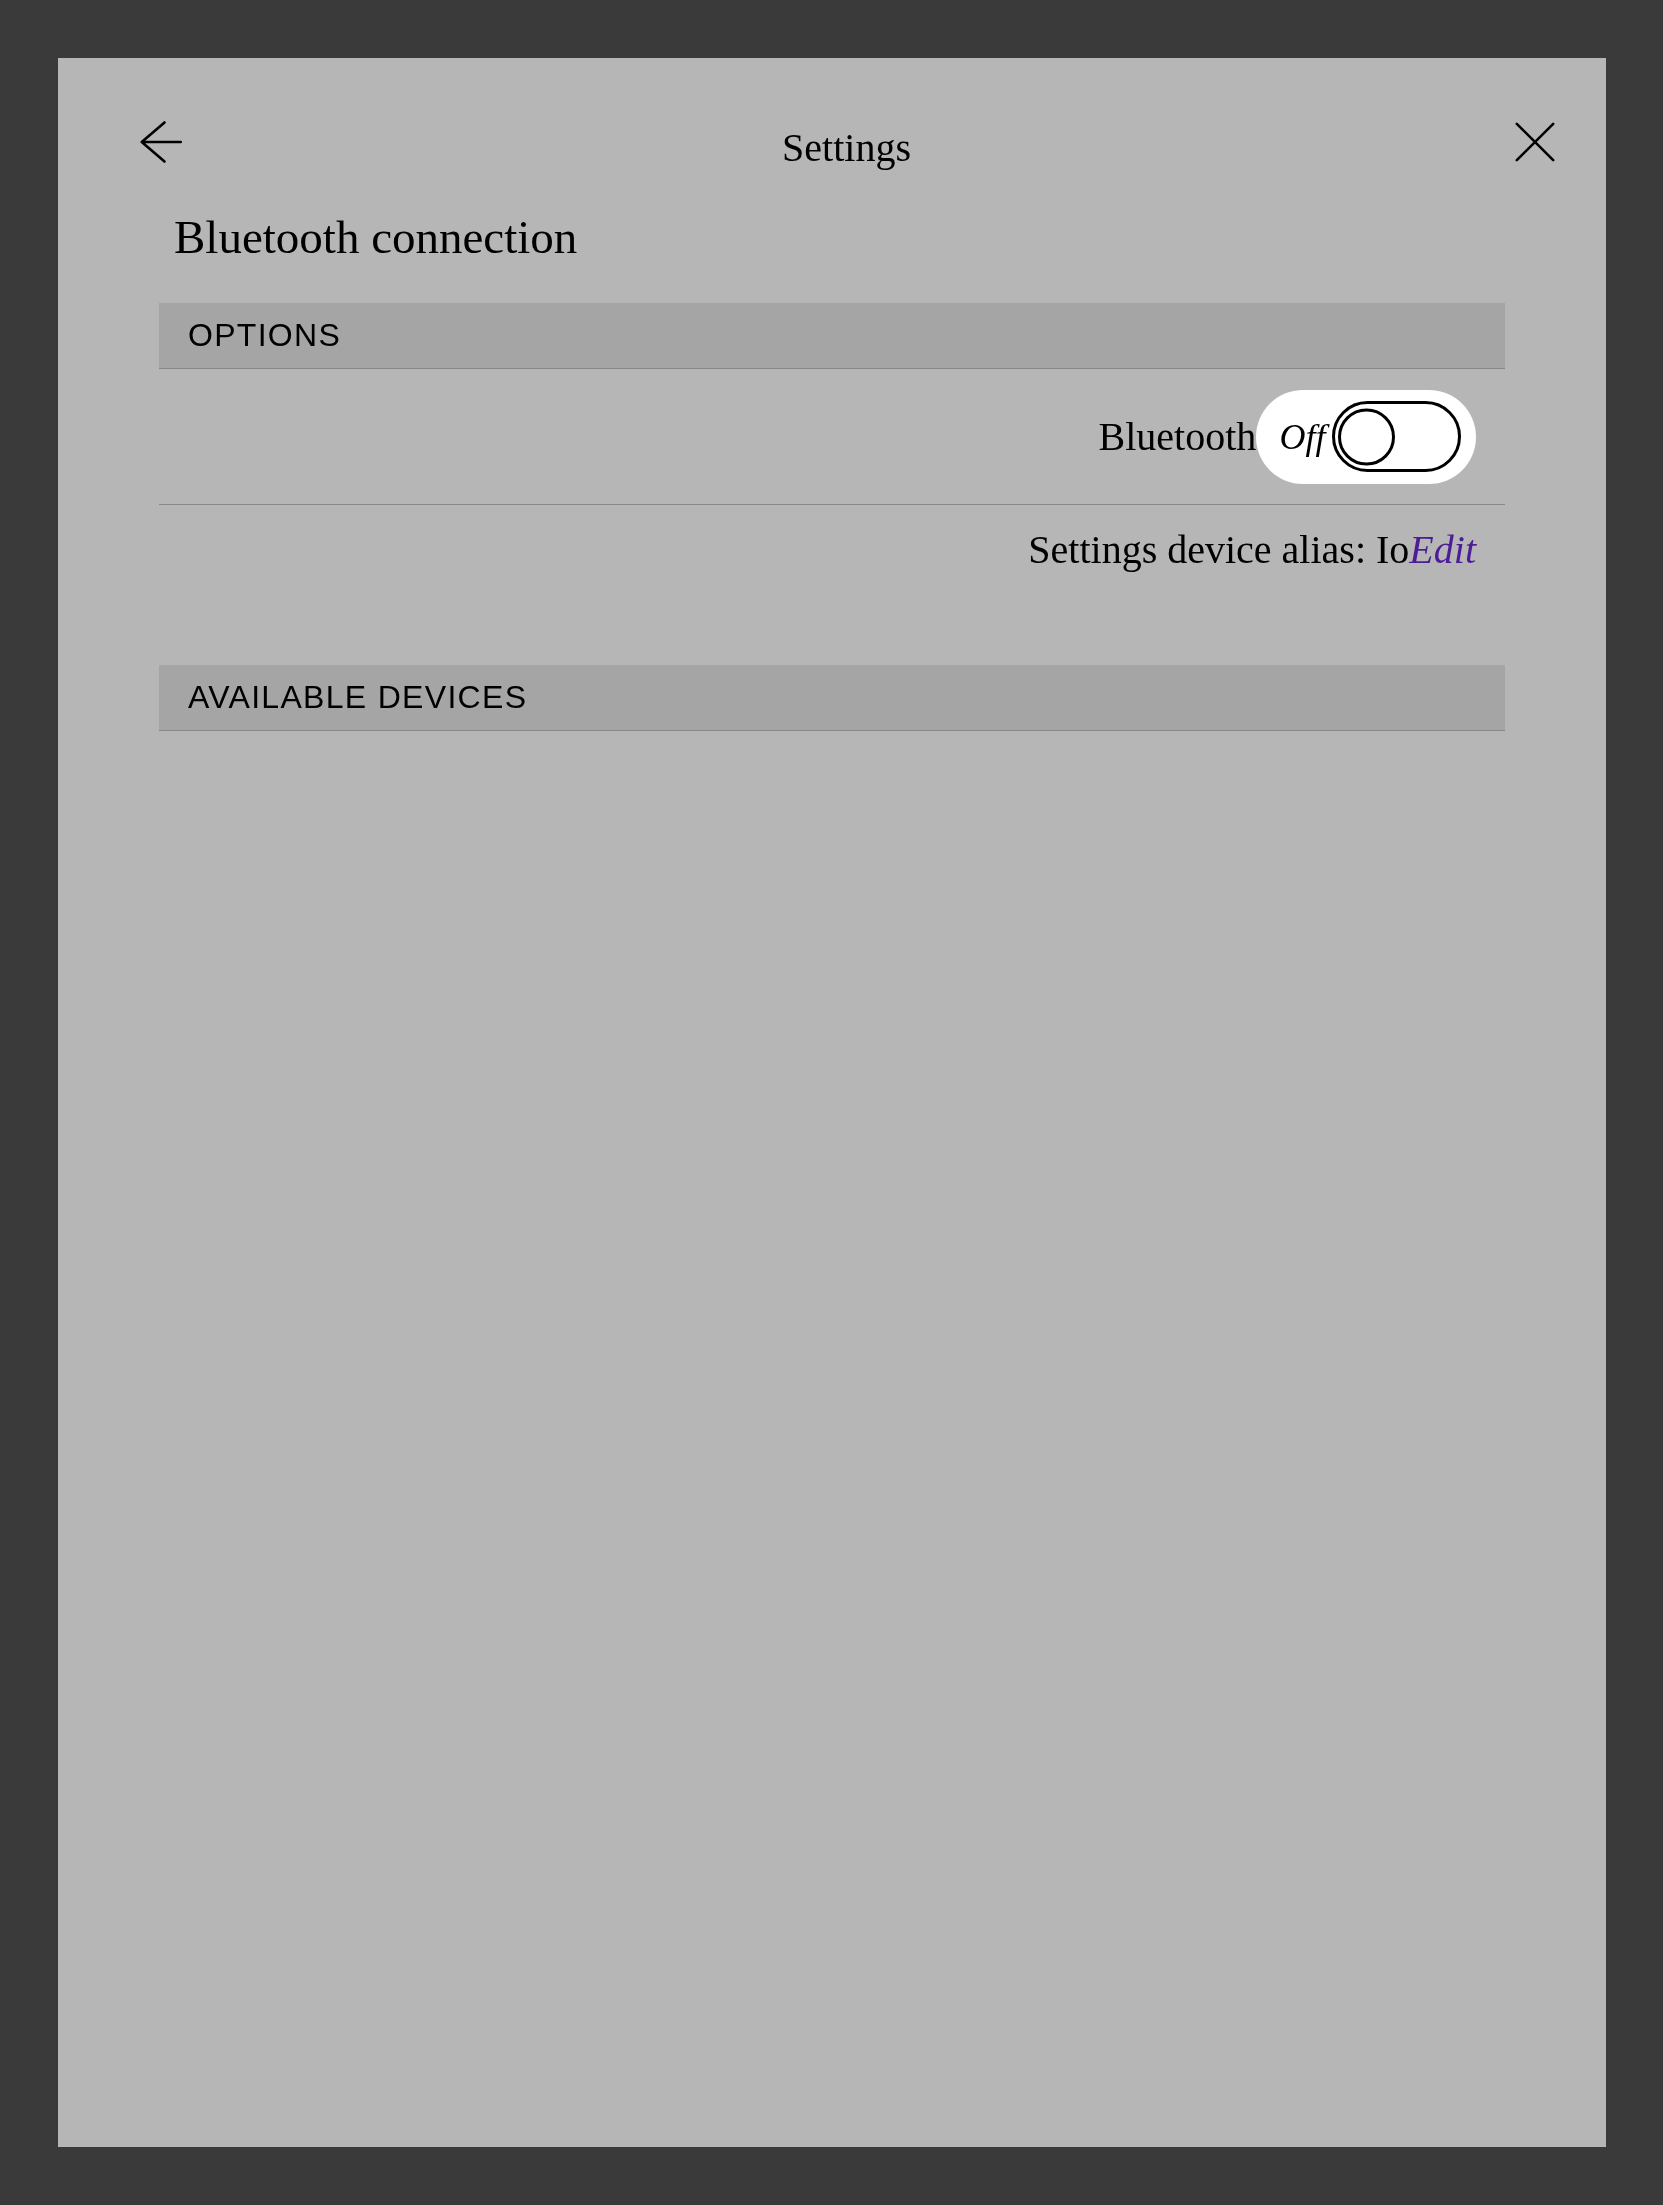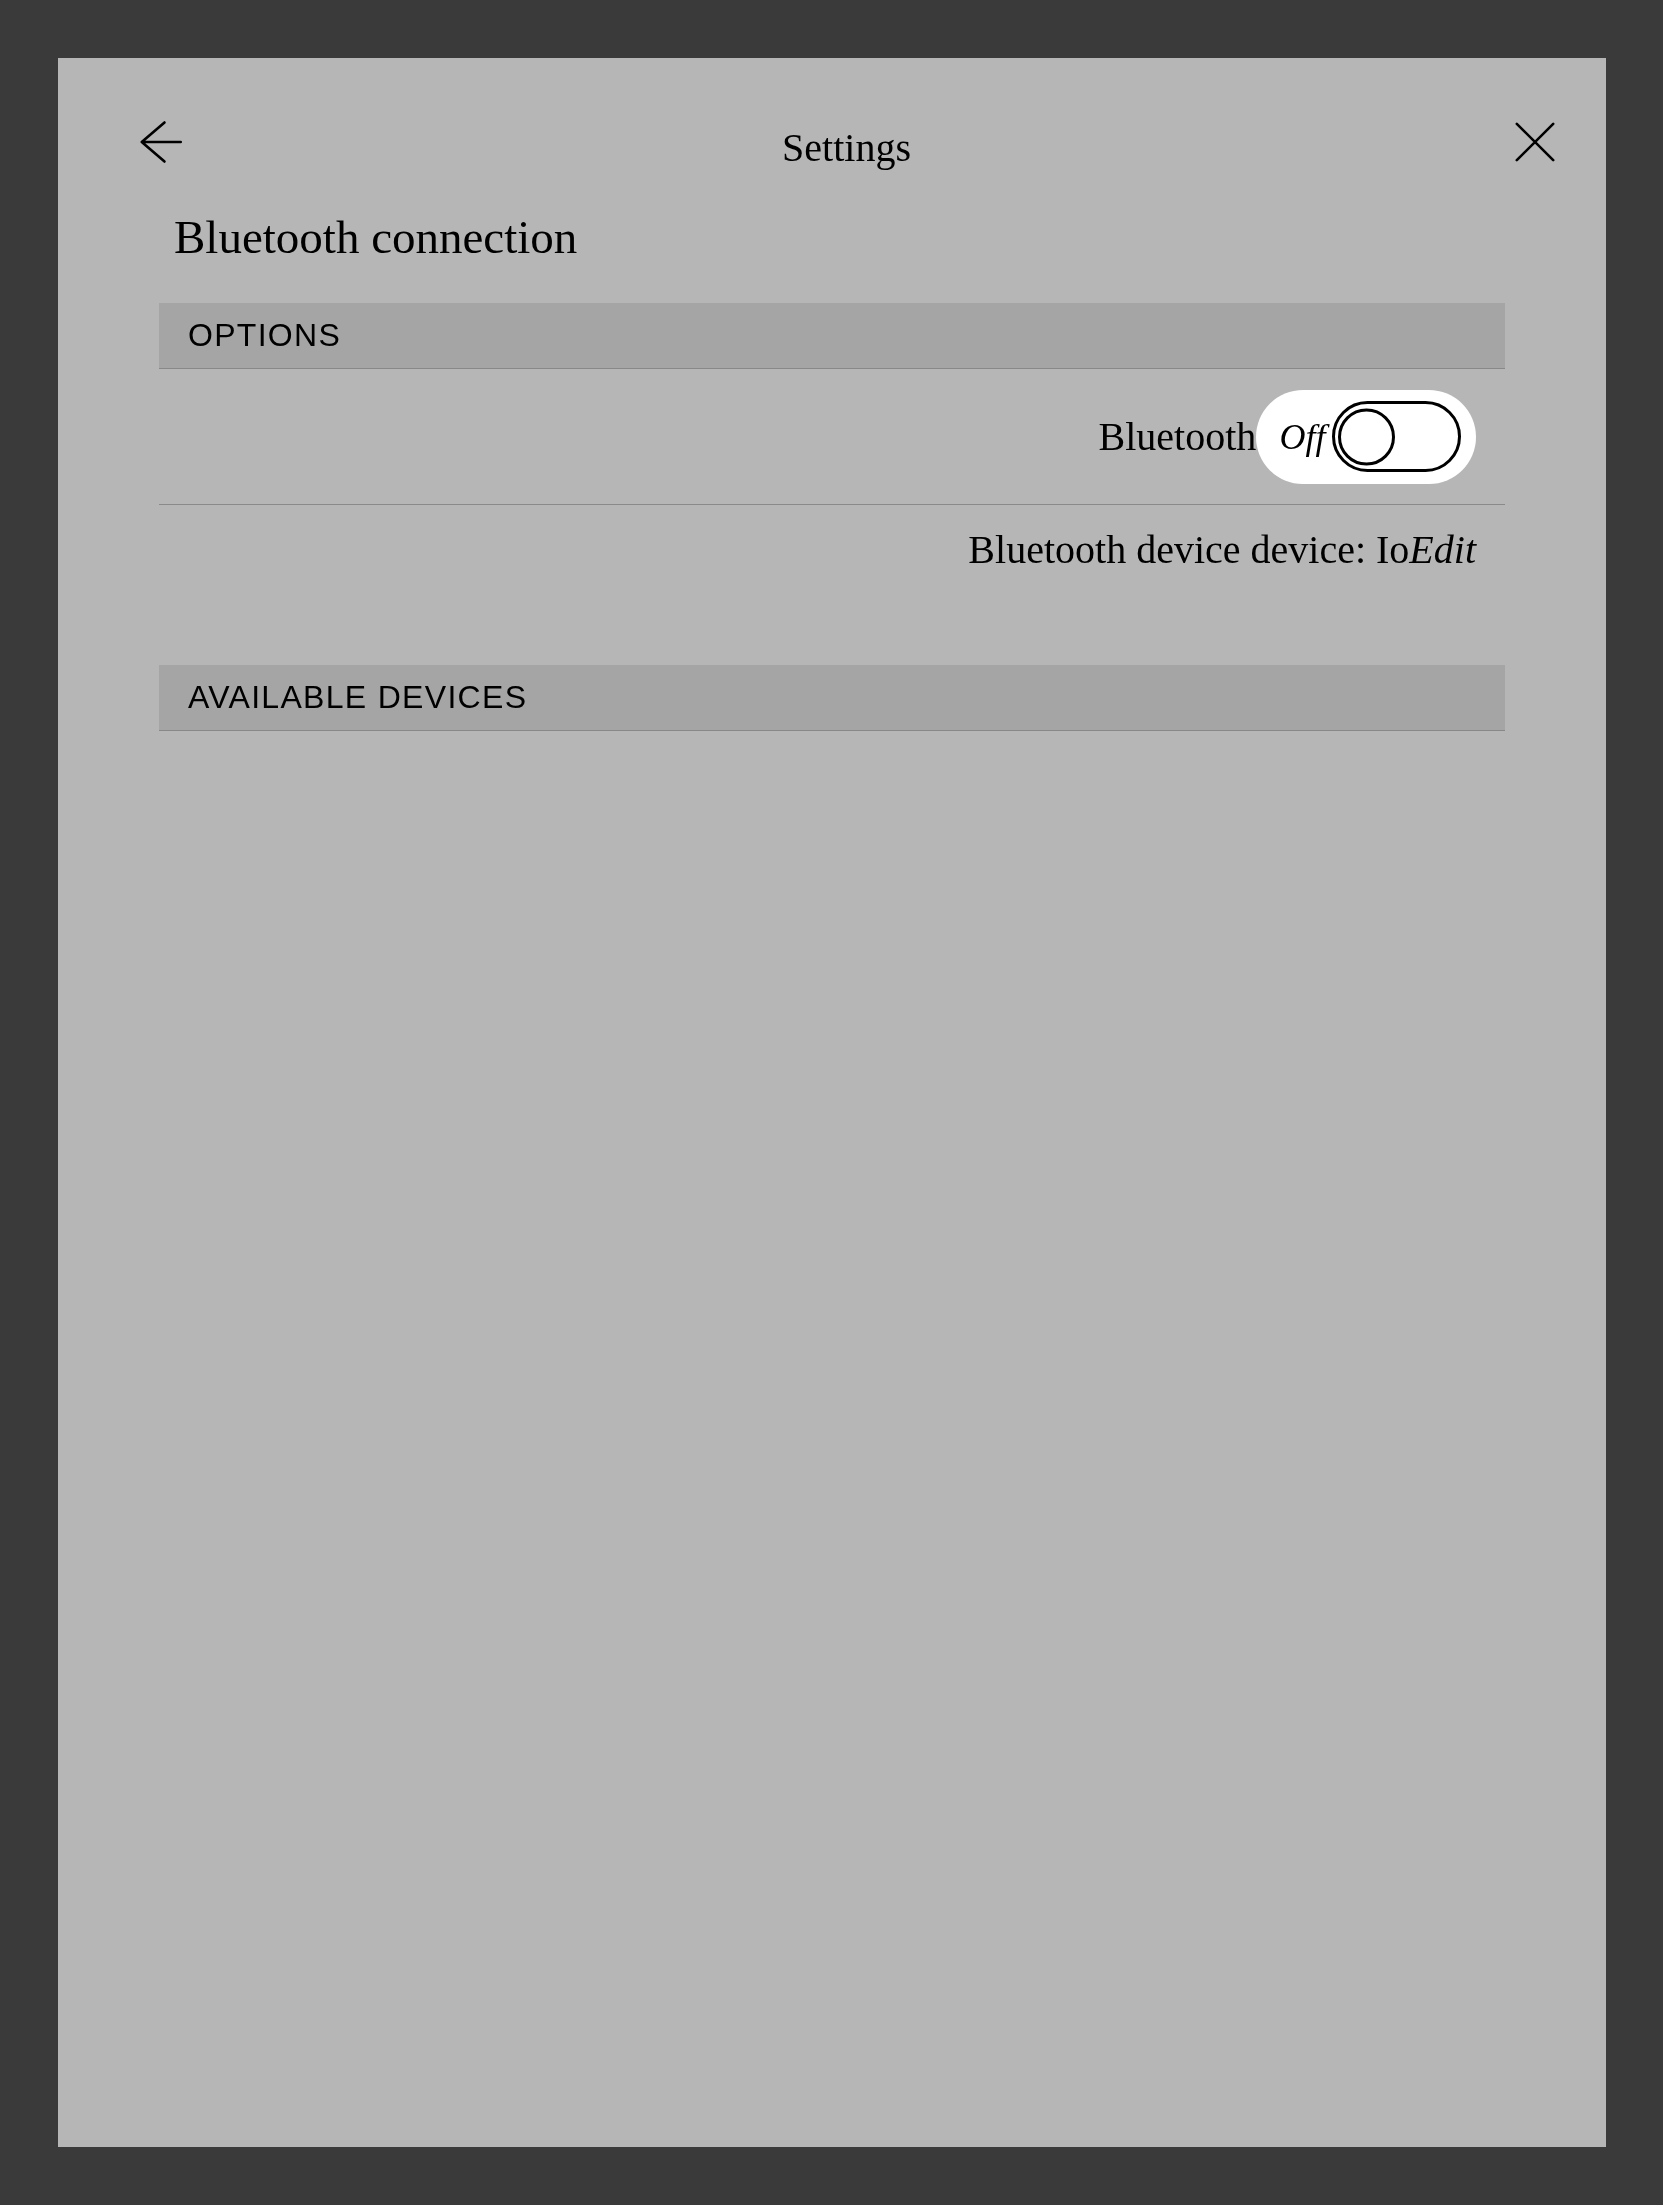--- a/index.html
+++ b/index.html
@@ -128,21 +128,21 @@
       border-radius: 50%;
       background: #fff;
       left: 3.2px;
       top: 50%;
       transform: translateY(-50%);
     }
     
     .edit-link {
       font-size: 40px;
       font-style: italic;
-      color: #000000;
+      color: #4c1d95;
       cursor: pointer;
     }
     
     .spacer {
       height: 71px;
     }
     
     .hint-text {
       font-size: 40px;
       color: #000;
@@ -178,21 +178,21 @@
       <div class="row-label">Bluetooth</div>
       <div class="toggle">
         <span class="toggle-label">Off</span>
         <div class="toggle-track">
           <div class="toggle-knob"></div>
         </div>
       </div>
     </div>
 
     <div class="row no-border">
-      <div class="row-label">Bluetooth device device: Io</div>
+      <div class="row-label">Settings device alias: Io</div>
       <div class="edit-link">Edit</div>
     </div>
 
     <div class="spacer"></div>
 
     <div class="section-header">AVAILABLE DEVICES</div>
 
 
   </div>
 

